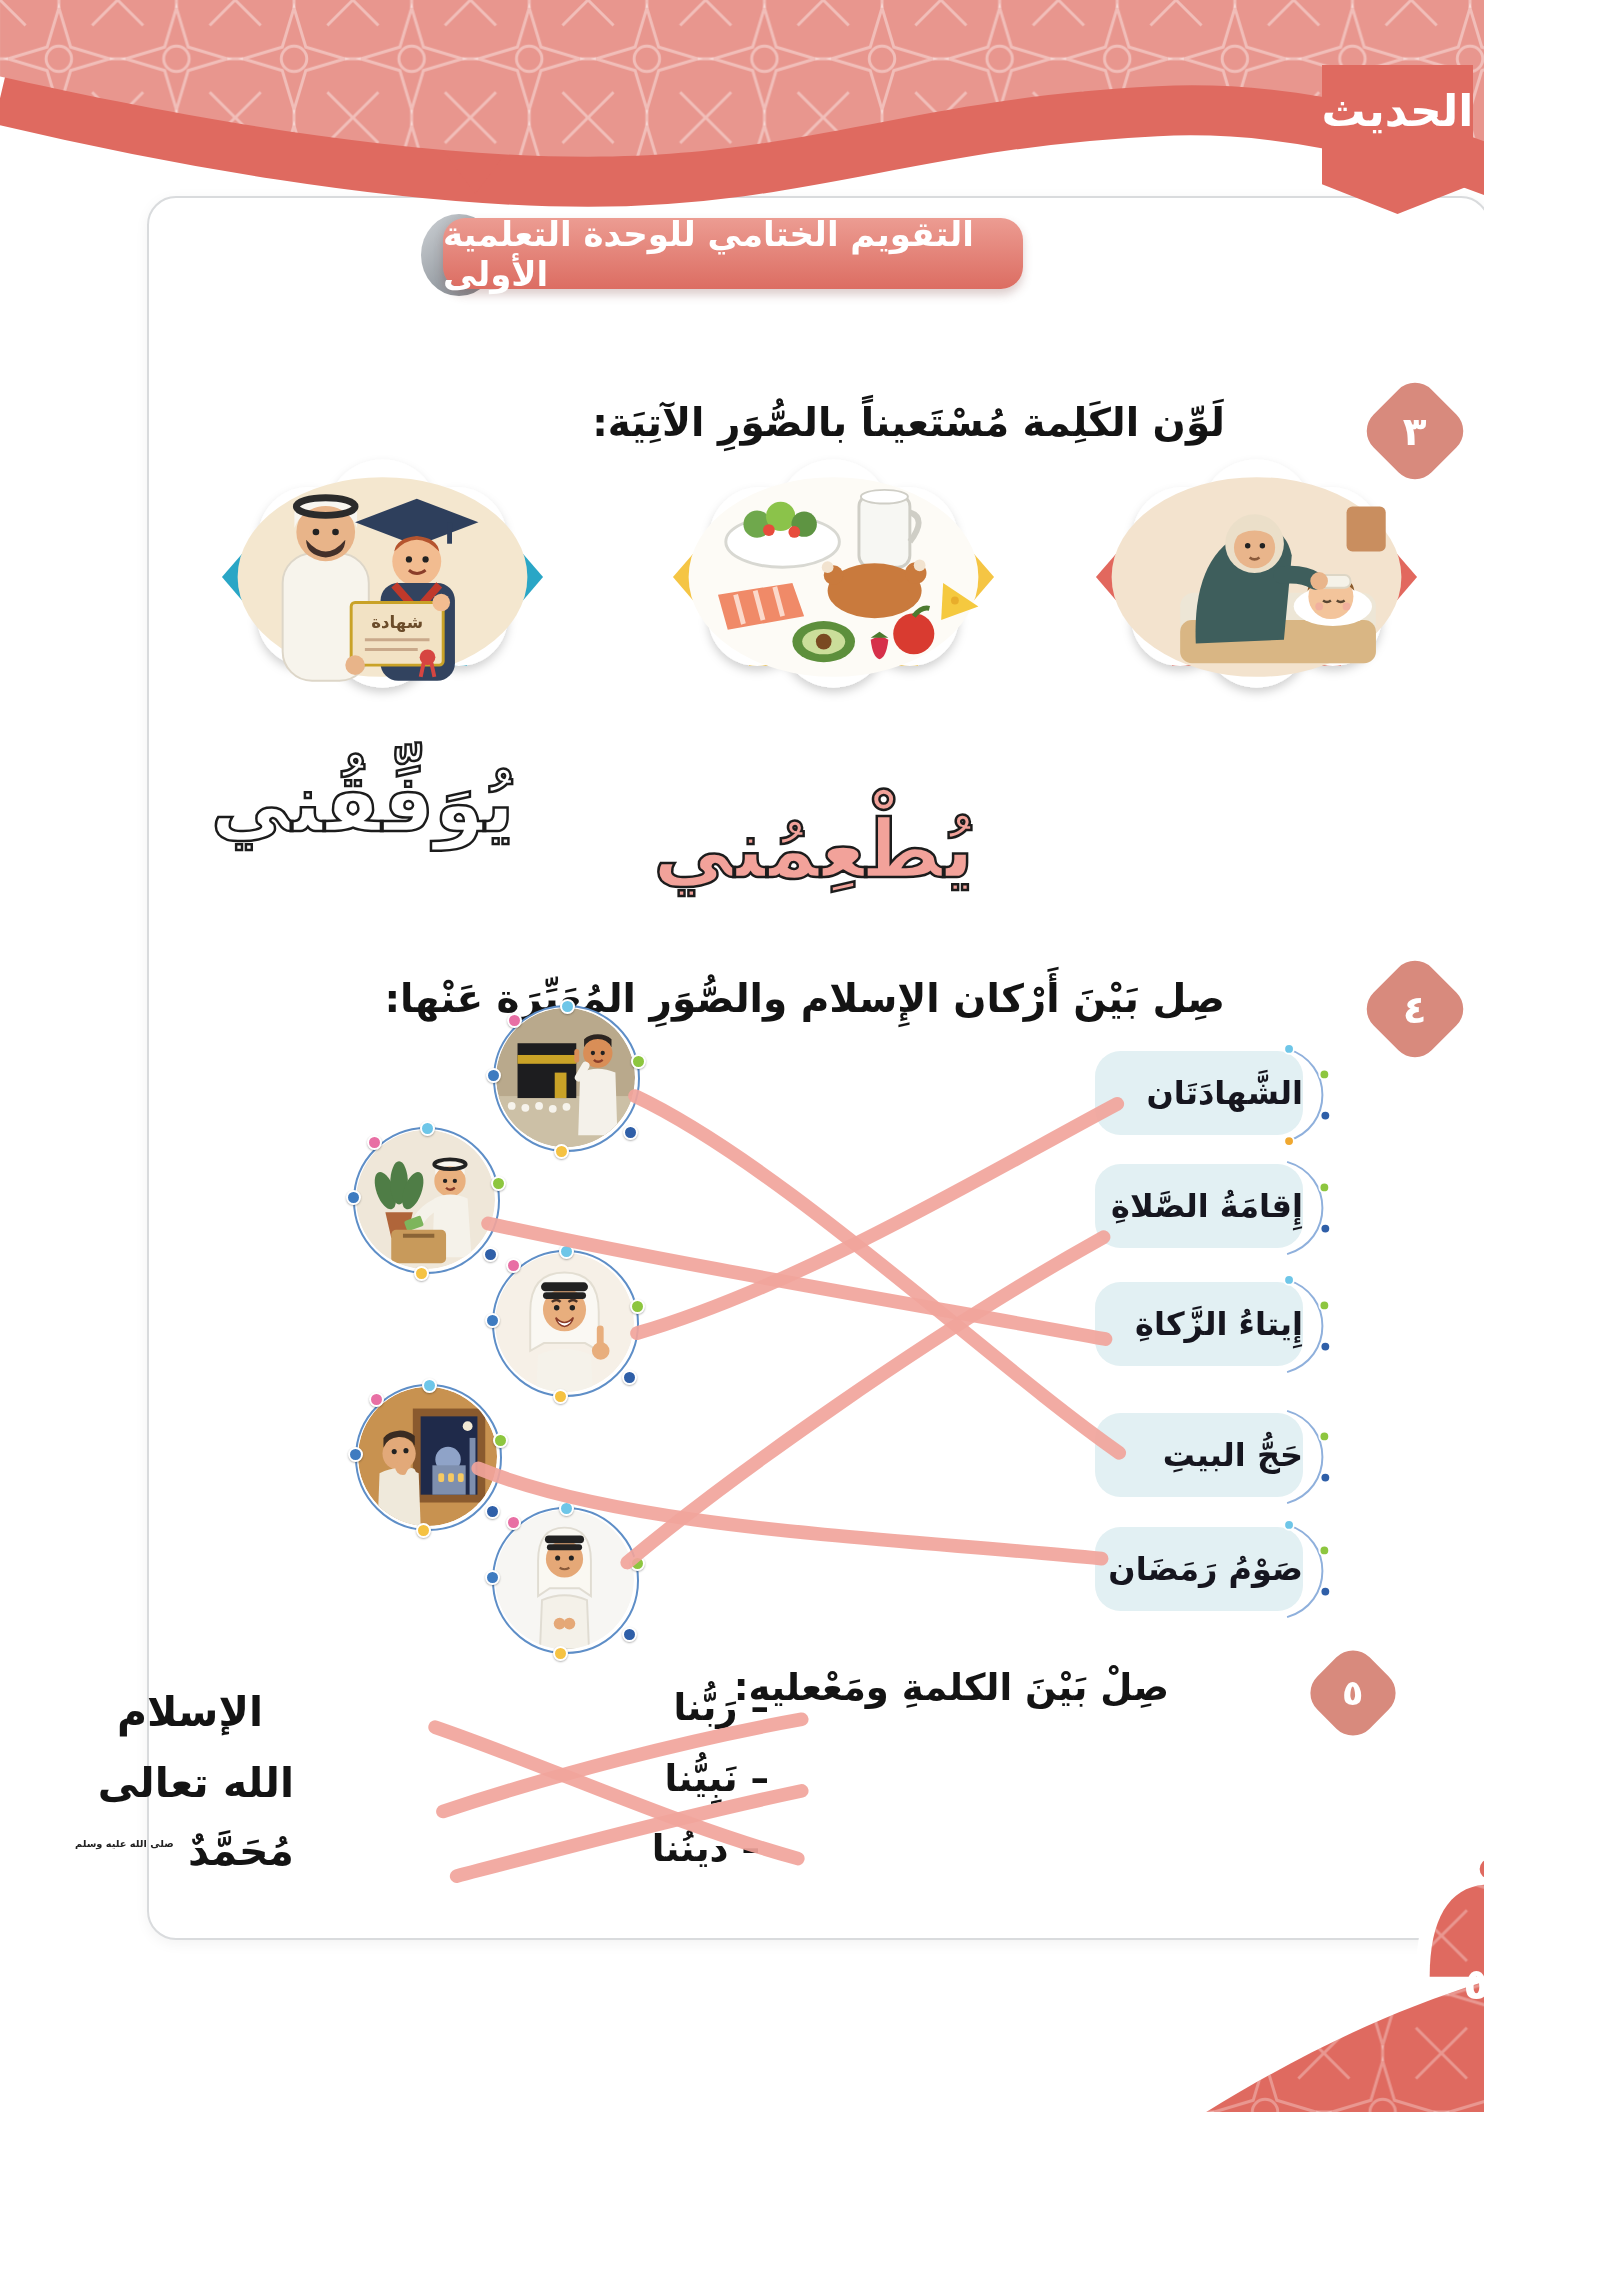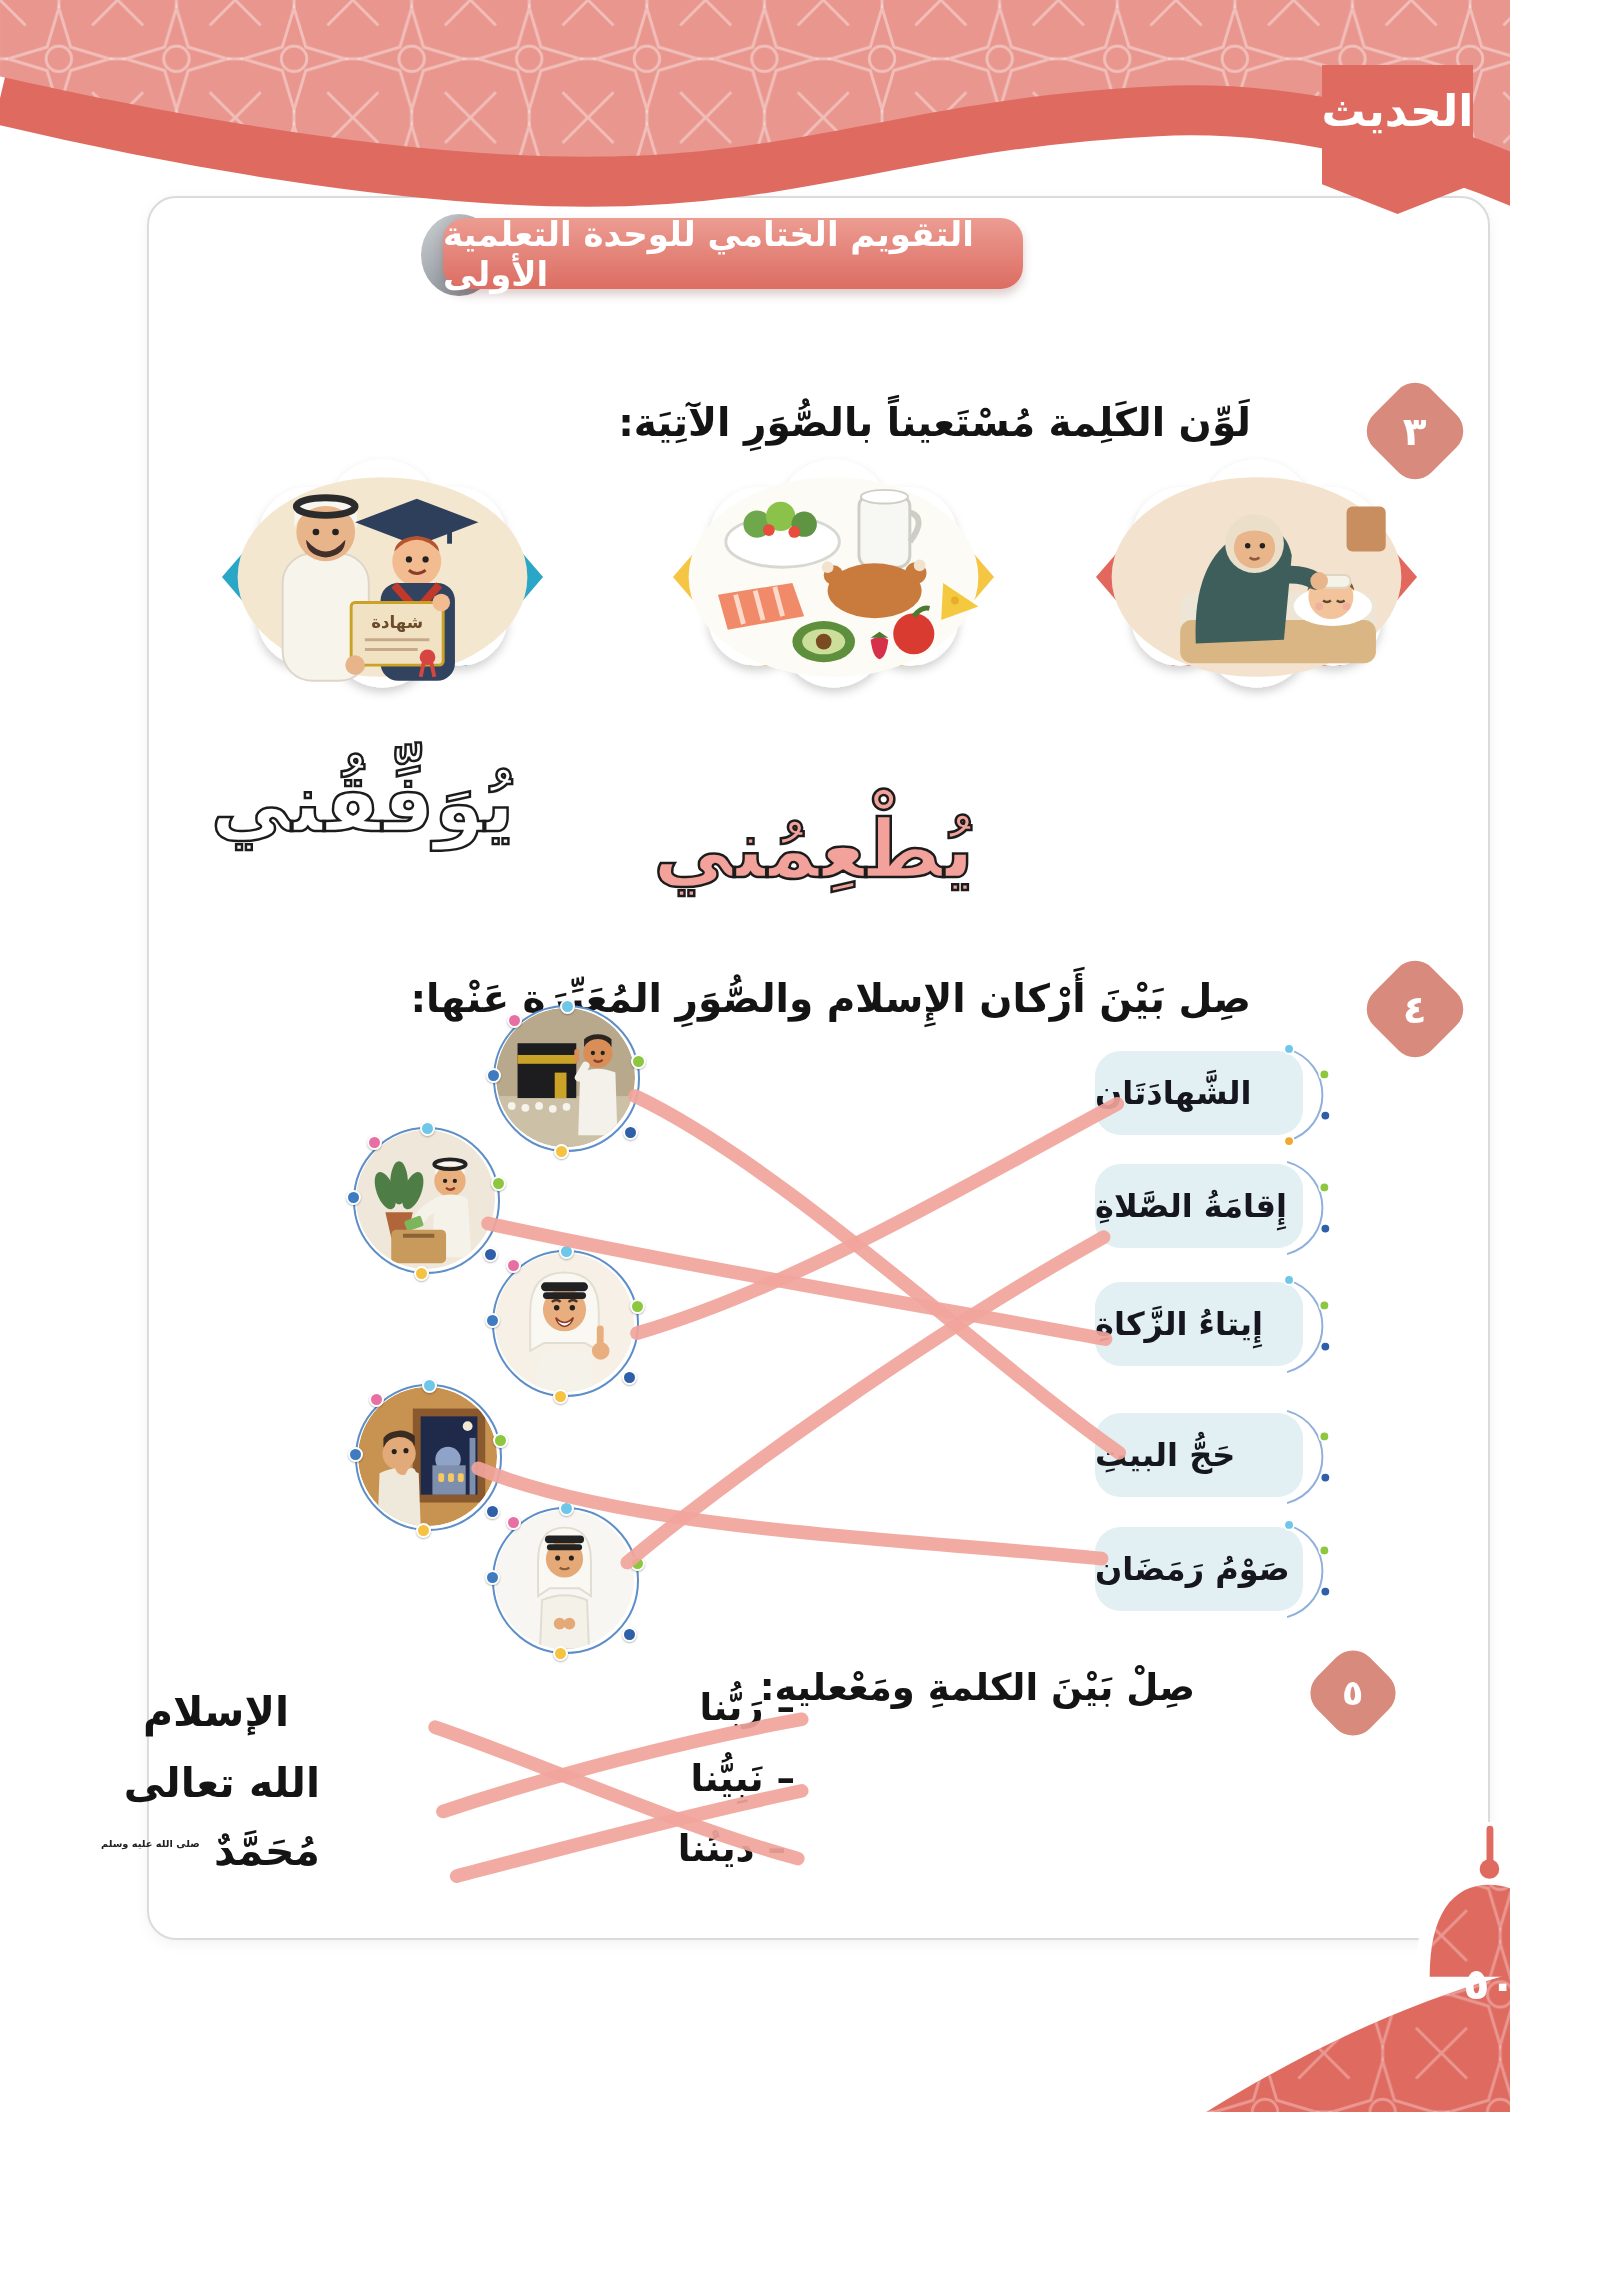--- a/index.html
+++ b/index.html
@@ -1,17 +1,17 @@
 <!DOCTYPE html>
 <html lang="ar"><head>
 <meta charset="utf-8">
 <style>
   html,body{margin:0;padding:0;background:#fff;}
   .page{position:relative;width:1484px;height:2293px;background:#ffffff;overflow:hidden;
-        font-family:"DejaVu Sans",sans-serif;padding-left:26px;}
+        font-family:"DejaVu Sans",sans-serif;}
   
   .header-svg{position:absolute;left:0;top:0;z-index:3;}
   .tab{position:absolute;left:1322px;top:65px;width:151px;height:149px;background:#DF6A60;z-index:4;
        clip-path:polygon(0 0,100% 0,100% 80%,50% 100%,0 80%);
        display:flex;align-items:flex-start;justify-content:center;}
   .tab span{color:#fff;font-weight:bold;font-size:44px;margin-top:19.6px;}
   .ribbon{position:absolute;left:443px;top:218px;width:580px;height:71px;z-index:4;
           background:linear-gradient(#EC9C92,#DC6D62);border-radius:22px;
           display:flex;align-items:center;justify-content:center;
           box-shadow:0 5.9px 9.8px rgba(120,60,55,.25);}
@@ -42,21 +42,21 @@
   .dot{position:absolute;width:10.8px;height:10.8px;border-radius:50%;border:2px solid #fff;
        box-shadow:0 1px 2px rgba(0,0,0,.3);z-index:3;}
   .dot.c1{background:#6EC6E8;top:-7.8px;left:65px;}
   .dot.c2{background:#E86FA4;top:5.9px;left:11.8px;}
   .dot.c3{background:#3E7BC0;top:61px;left:-8.8px;}
   .dot.c4{background:#8DC63F;top:47px;right:-7.8px;}
   .dot.c5{background:#2F5FA8;bottom:9.8px;right:0px;}
   .dot.c6{background:#F5C242;bottom:-8.8px;left:59px;}
   
   .pill{position:absolute;left:1095px;width:208px;height:84px;background:#E2F0F3;border-radius:25.5px;
-        display:flex;align-items:center;justify-content:flex-start;z-index:2;}
+        display:flex;align-items:center;justify-content:flex-end;z-index:2;}
   .pill span{direction:rtl;font-weight:bold;font-size:32px;color:#16161f;white-space:nowrap;}
   .pill svg.arc{position:absolute;left:186px;top:-7.8px;overflow:visible;}
   
   .q5w{position:absolute;direction:rtl;font-weight:bold;font-size:37px;color:#141414;z-index:2;white-space:nowrap;}
   .q5m{position:absolute;direction:rtl;font-weight:bold;font-size:41px;color:#141414;z-index:2;white-space:nowrap;}
   .pbuh{display:inline-block;font-size:9.8px;line-height:1.05;width:39px;text-align:center;
         vertical-align:middle;transform:translateY(-9.8px);font-weight:bold;color:#222;}
   
   .crayon-svg{position:absolute;left:0;top:0;z-index:5;pointer-events:none;}
   .crayon{fill:none;stroke:#F1A49B;stroke-width:14;stroke-linecap:round;opacity:.92;}

